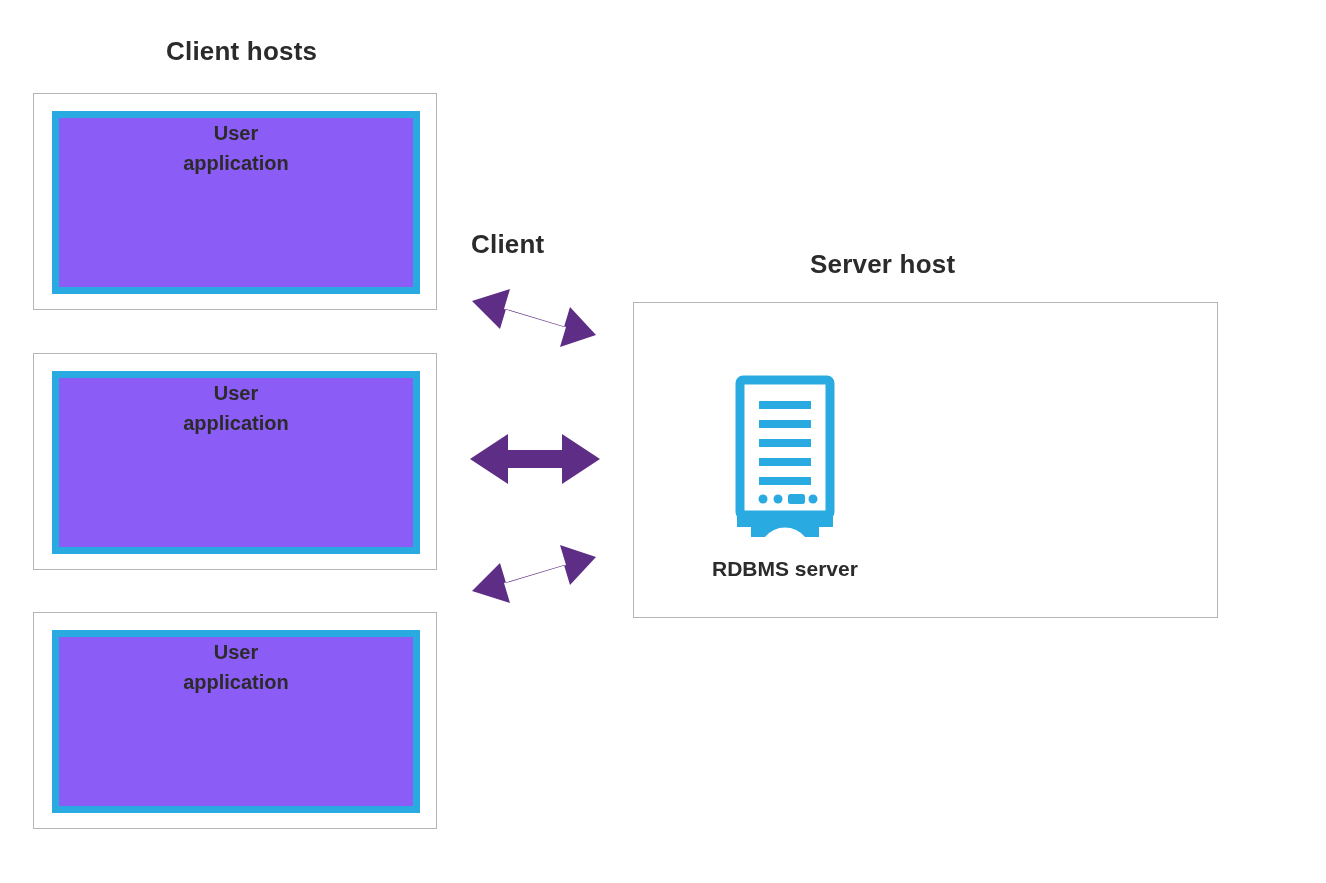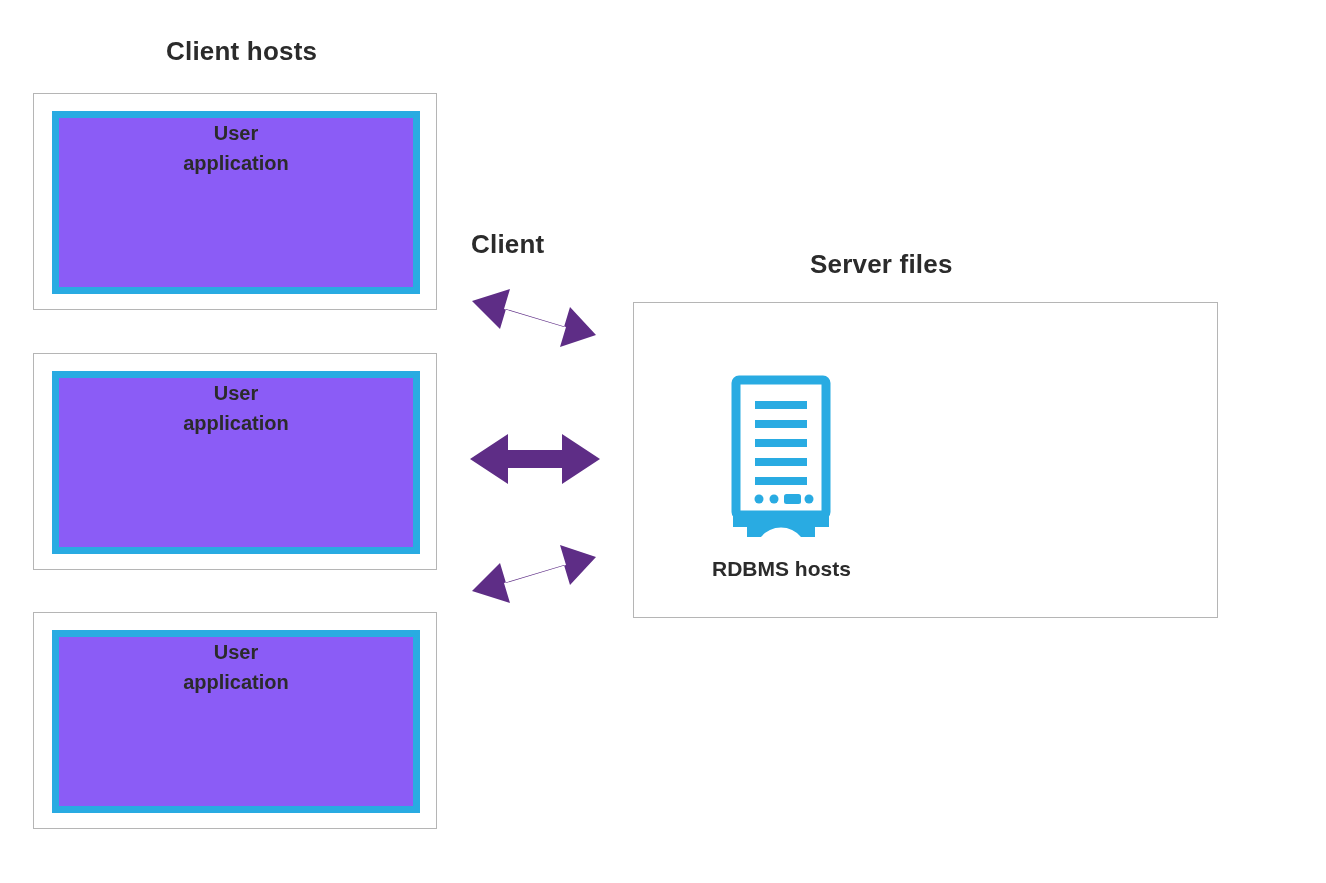--- a/index.html
+++ b/index.html
@@ -150,21 +150,21 @@
       <path d="M4 33 L42 8 L42 24 L96 24 L96 8 L134 33 L96 58 L96 42 L42 42 L42 58 Z"></path>
     </g>
   </svg>
 
   <svg class="arrow" id="network-arrow-bottom" width="136" height="78" viewBox="0 0 136 78">
     <g fill="#5E2D86">
       <path d="M6 56 L34 28 L40 48 L100 30 L94 10 L130 22 L104 50 L98 30 L38 48 L44 68 Z"></path>
     </g>
   </svg>
 
-  <div class="heading" id="server-host-title">Server files</div>
+  <div class="heading" id="server-host-title">Server host</div>
 
   <div id="server-host-box">
 
     <div class="server-item" id="rdbms-server-item">
       <svg width="100" height="166" viewBox="0 0 100 166">
 
         <rect x="5" y="5" width="90" height="135" rx="3" ry="3" fill="none" stroke="#29ABE2" stroke-width="9"></rect>
 
         <rect x="24" y="26" width="52" height="8" fill="#29ABE2"></rect>
         <rect x="24" y="45" width="52" height="8" fill="#29ABE2"></rect>
@@ -172,19 +172,19 @@
         <rect x="24" y="83" width="52" height="8" fill="#29ABE2"></rect>
         <rect x="24" y="102" width="52" height="8" fill="#29ABE2"></rect>
 
         <circle cx="28" cy="124" r="4.5" fill="#29ABE2"></circle>
         <circle cx="43" cy="124" r="4.5" fill="#29ABE2"></circle>
         <rect x="53" y="119" width="17" height="10" rx="2.5" ry="2.5" fill="#29ABE2"></rect>
         <circle cx="78" cy="124" r="4.5" fill="#29ABE2"></circle>
 
         <path d="M2 140 H98 V152 H84 V162 H70 A26 26 0 0 0 30 162 H16 V152 H2 Z" fill="#29ABE2"></path>
       </svg>
-      <div class="item-caption">RDBMS hosts</div>
+      <div class="item-caption">RDBMS server</div>
     </div>
 
 
   </div>
 
 </div>
 
 </body></html>

